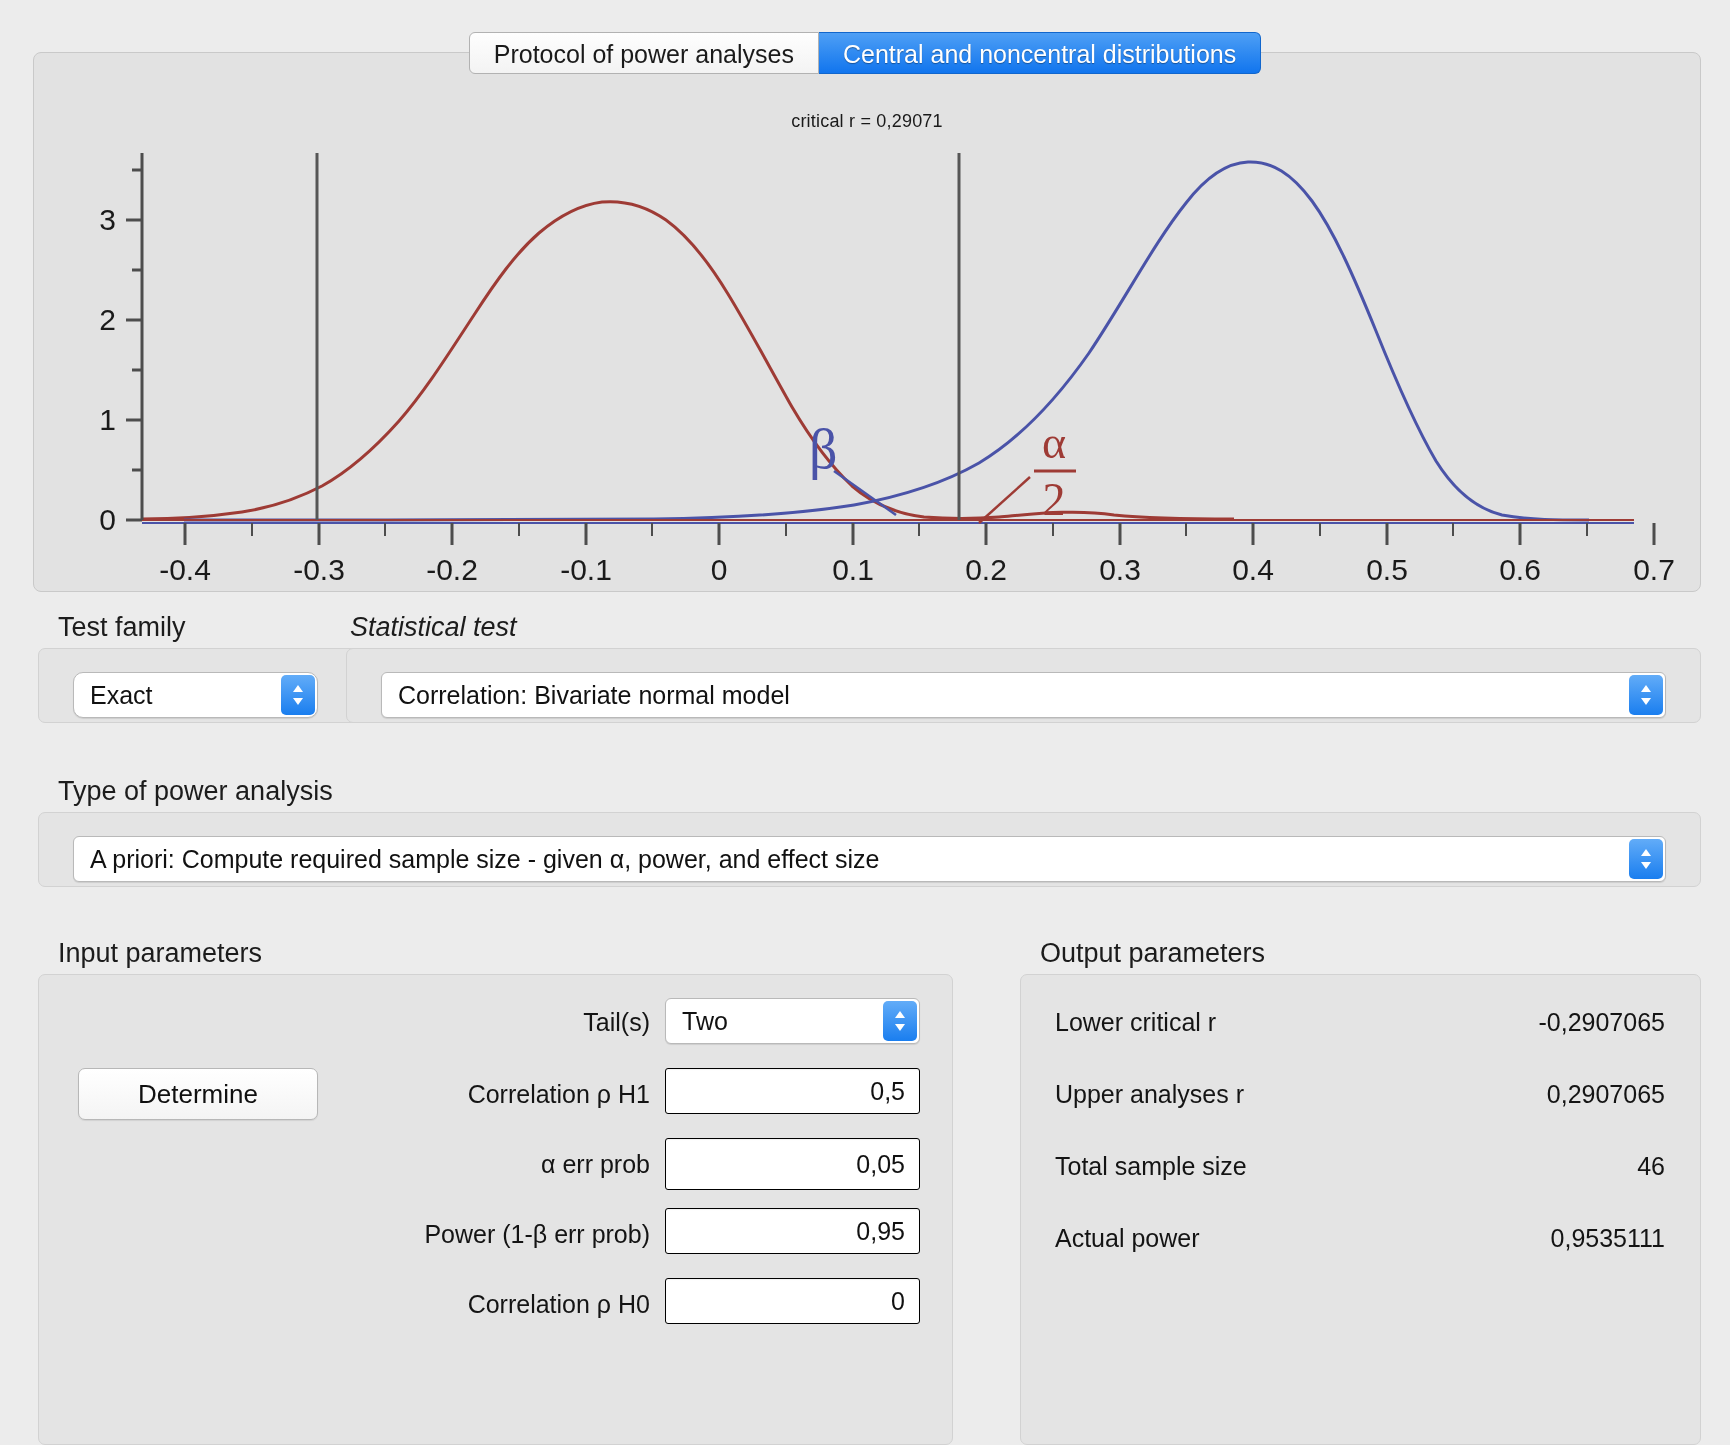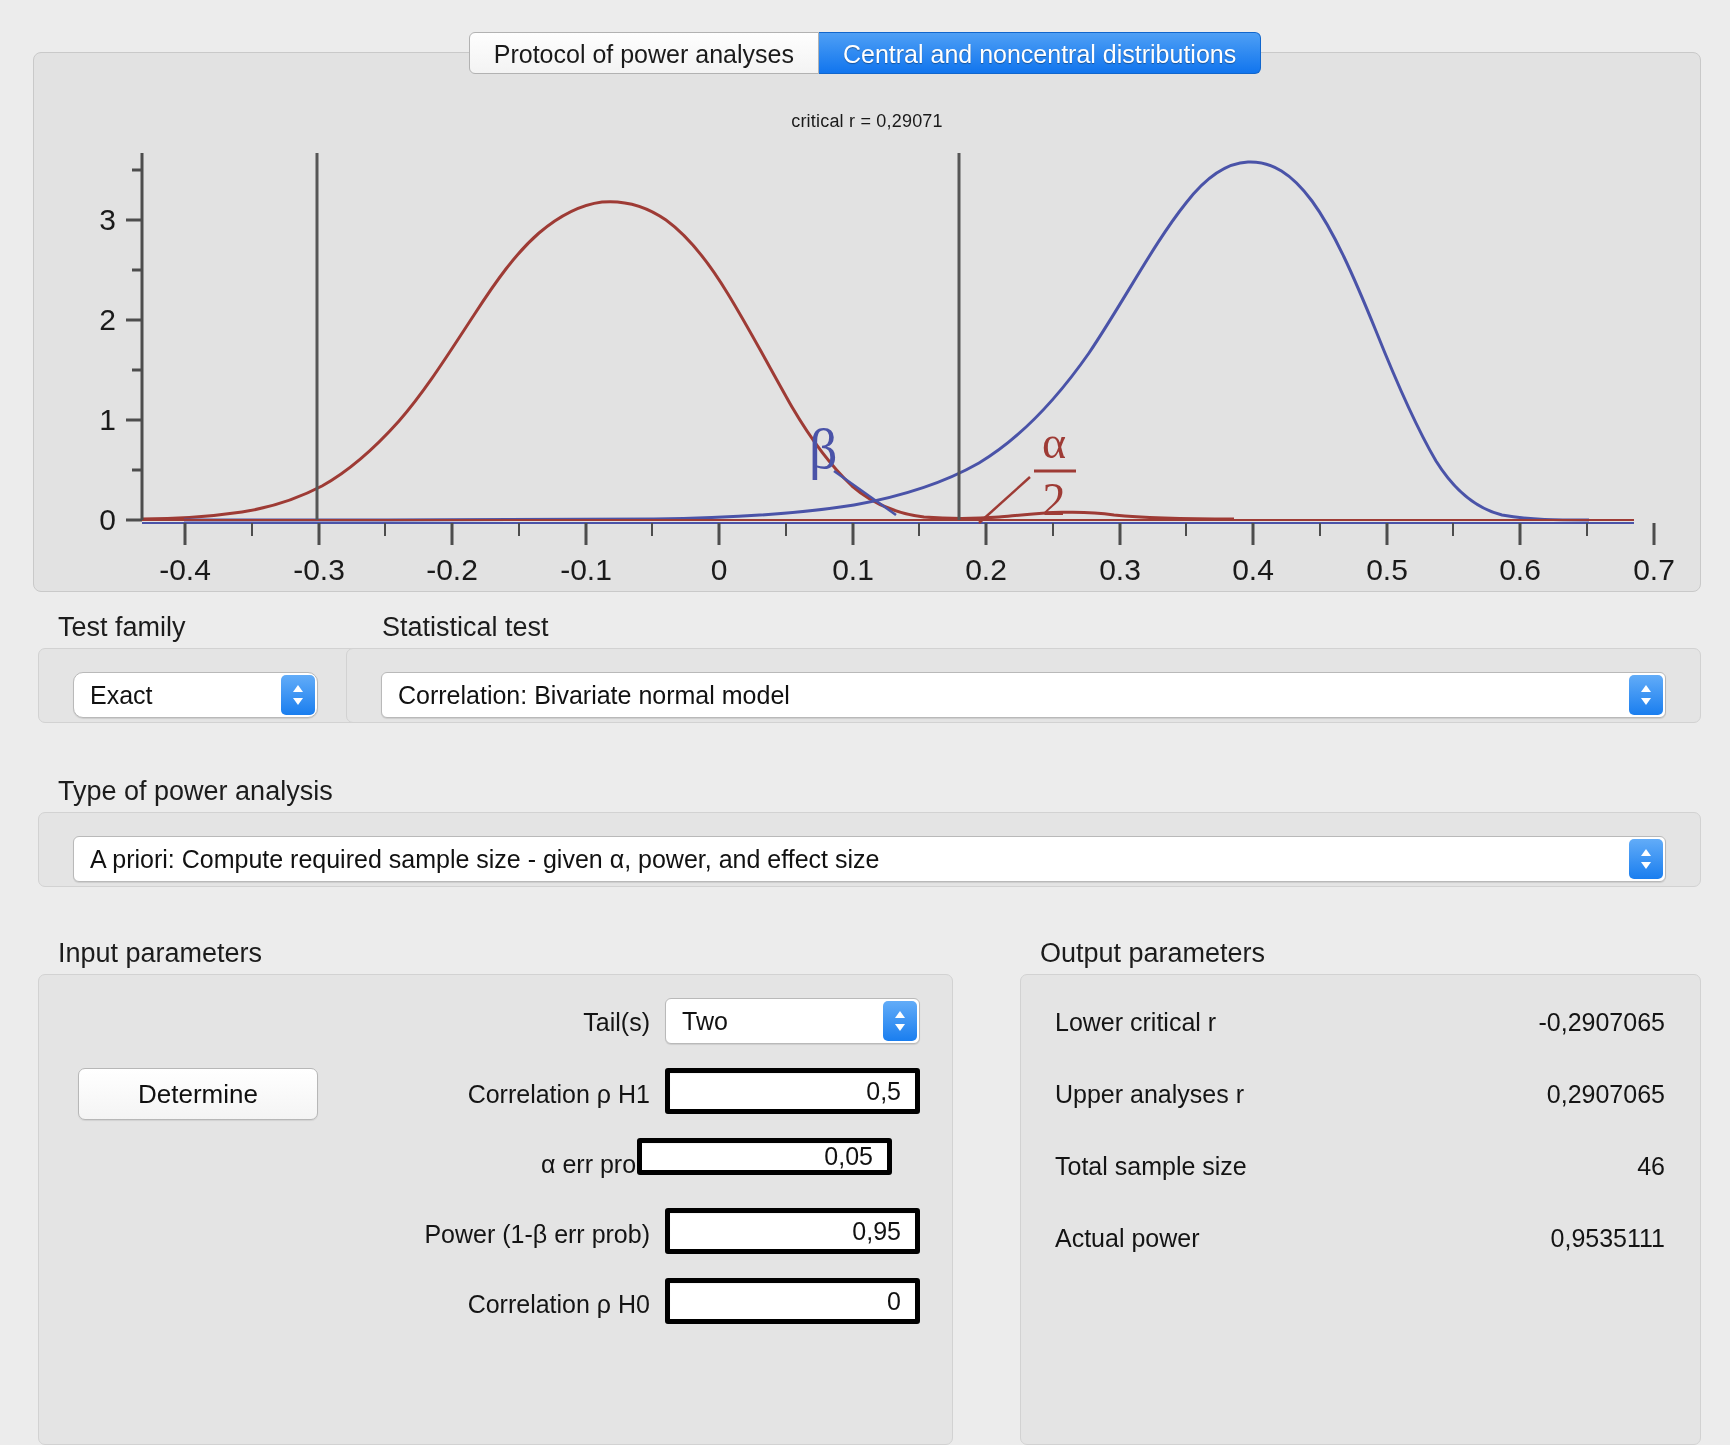--- a/index.html
+++ b/index.html
@@ -116,21 +116,21 @@
     align-items: center;
     justify-content: center;
     cursor: pointer;
   }
   .stepper svg { display: block; }
 
   
   .field {
     position: absolute;
     background: #ffffff;
-    border: 5px solid #000000;
+    border: 1px solid #000000;
     border-radius: 3px;
     display: flex;
     align-items: center;
     justify-content: flex-end;
     padding-right: 14px;
     font-size: 25px;
     color: #111;
     box-shadow: inset 0 1px 1px rgba(0,0,0,.05);
   }
   .row-label {
@@ -323,21 +323,21 @@
   <div class="popup" style="left:73px; top:672px; width:245px; height:46px;border-radius:10px;">
     <span class="pv">Exact</span>
     <span class="stepper">
       <svg width="18" height="26" viewBox="0 0 18 26">
         <path d="M9 3 L14 10 L4 10 Z" fill="#ffffff"></path>
         <path d="M9 23 L14 16 L4 16 Z" fill="#ffffff"></path>
       </svg>
     </span>
   </div>
 
-  <div class="sec-label" style="left:382px; top:612px;">Statistical test</div>
+  <div class="sec-label" style="left:350px; top:612px;font-style:italic;">Statistical test</div>
   <div class="groupbox" style="left:346px; top:648px; width:1355px; height:75px;"></div>
   <div class="popup" style="left:381px; top:672px; width:1285px; height:46px;">
     <span class="pv">Correlation: Bivariate normal model</span>
     <span class="stepper">
       <svg width="18" height="26" viewBox="0 0 18 26">
         <path d="M9 3 L14 10 L4 10 Z" fill="#ffffff"></path>
         <path d="M9 23 L14 16 L4 16 Z" fill="#ffffff"></path>
       </svg>
     </span>
   </div>
@@ -371,21 +371,21 @@
   <div class="btn" style="left:78px; top:1068px; width:240px; height:52px;">
     <span>Determine</span>
   </div>
 
   <div class="row-label" style="left:250px; top:1080px; width:400px;">Correlation ρ H1</div>
   <div class="field" style="left:665px; top:1068px; width:255px; height:46px;">
     <span>0,5</span>
   </div>
 
   <div class="row-label" style="left:250px; top:1150px; width:400px;">α err prob</div>
-  <div class="field" style="left:637px; top:1138px; width:255px; height:37px;">
+  <div class="field" style="left:665px; top:1138px; width:255px; height:52px;">
     <span>0,05</span>
   </div>
 
   <div class="row-label" style="left:250px; top:1220px; width:400px;">Power (1-β err prob)</div>
   <div class="field" style="left:665px; top:1208px; width:255px; height:46px;">
     <span>0,95</span>
   </div>
 
   <div class="row-label" style="left:250px; top:1290px; width:400px;">Correlation ρ H0</div>
   <div class="field" style="left:665px; top:1278px; width:255px; height:46px;">

